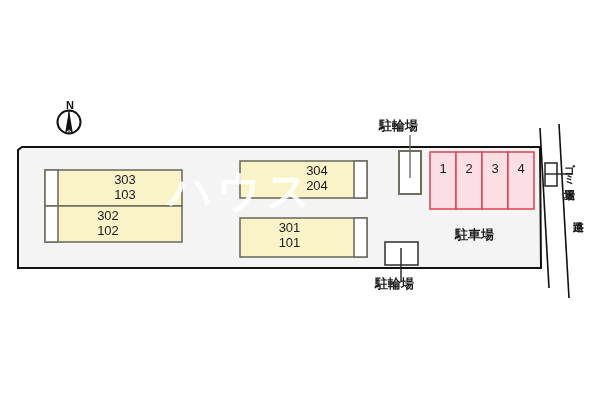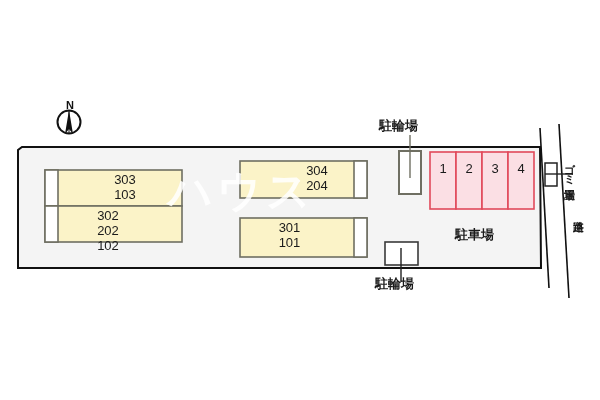--- a/index.html
+++ b/index.html
@@ -133,21 +133,20 @@
 
   <div class="north-n" style="left:66px; top:99px;">N</div>
 
   <div class="unit-stack" style="left:58px; top:172px; width:134px;">
     <span>303</span>
     <span>103</span>
   </div>
 
   <div class="unit-stack" style="left:58px; top:208px; width:100px;">
     <span>302</span>
-    <span>202</span>
     <span>102</span>
   </div>
 
   <div class="unit-stack" style="left:240px; top:163px; width:114px;margin-left:20px;">
     <span>304</span>
     <span>204</span>
   </div>
 
   <div class="unit-stack" style="left:240px; top:220px; width:99px;">
     <span>301</span>

